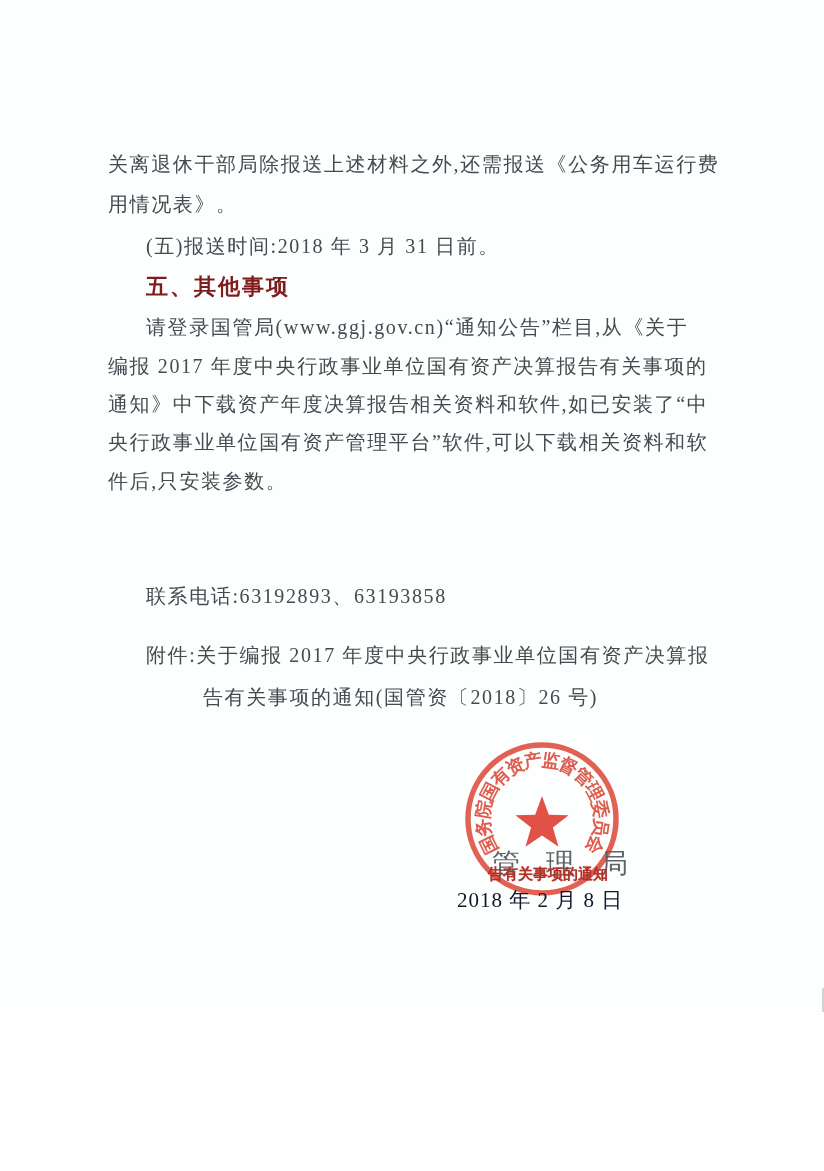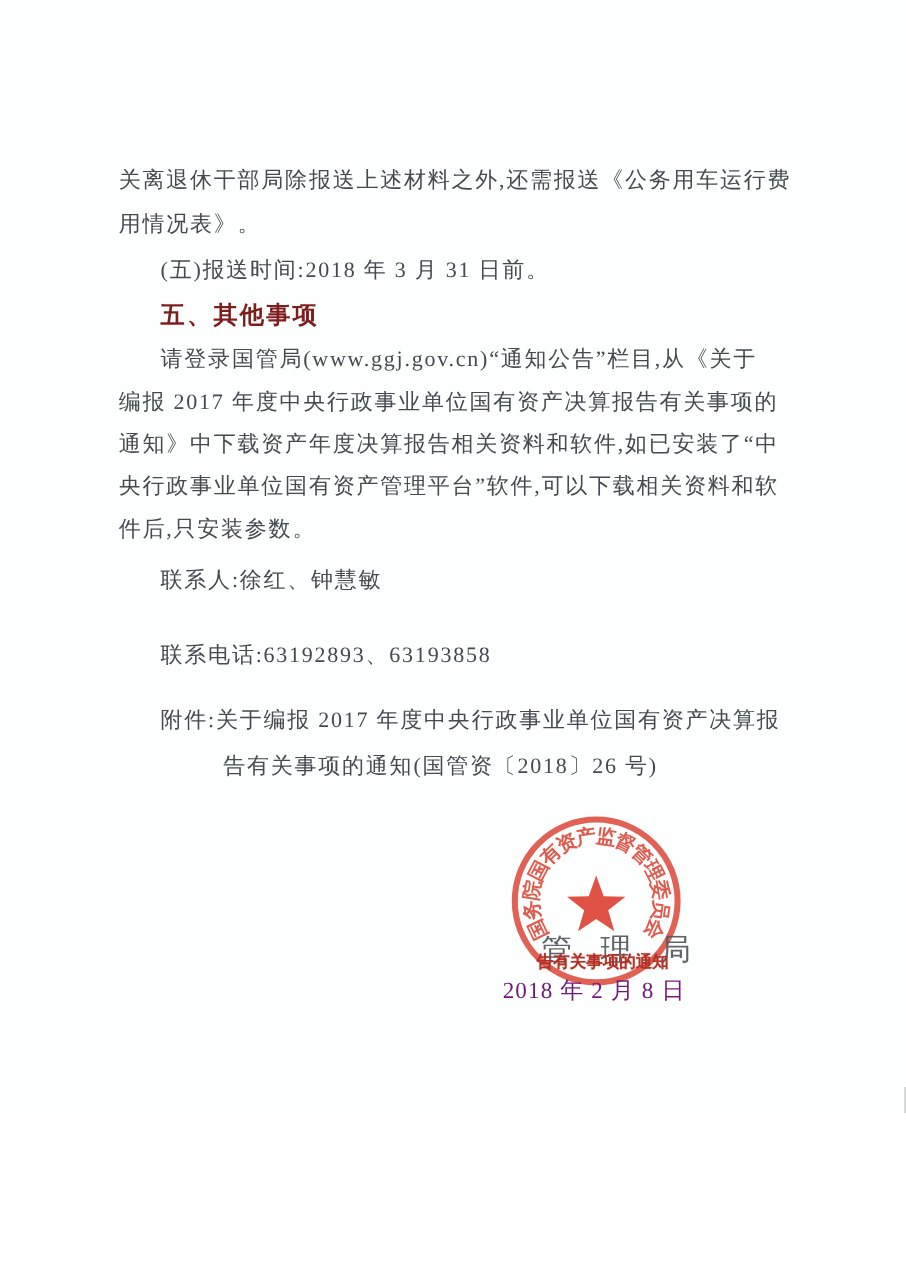--- a/index.html
+++ b/index.html
@@ -51,21 +51,21 @@
     position:absolute; left:488px; top:865px;
     font-size:15px; font-weight:700; letter-spacing:0px;
     color:#b23126;
     font-family:"Liberation Sans","DejaVu Sans",sans-serif;
     text-shadow:0 0 1px rgba(190,55,40,.55);
     white-space:pre;
   }
   .seal-date {
     position:absolute; left:457px; top:886px;
     font-size:21px; letter-spacing:1px;
-    color:#701a75;
+    color:#0f172a;
     white-space:pre;
   }
   
   .page-num {
     position:absolute; left:585px; top:1052px; width:130px;
     text-align:center;
     font-size:19px; letter-spacing:3px;
     color:#555b60;
     white-space:pre;
   }
@@ -90,21 +90,20 @@
   <div class="line indent1" style="top:234px">(五)报送时间:2018 年 3 月 31 日前。</div>
 
   <div class="line heading indent1" style="top:273px">五、其他事项</div>
 
   <div class="line indent1" style="top:315px">请登录国管局(www.ggj.gov.cn)“通知公告”栏目,从《关于</div>
   <div class="line" style="top:354px">编报 2017 年度中央行政事业单位国有资产决算报告有关事项的</div>
   <div class="line" style="top:392px">通知》中下载资产年度决算报告相关资料和软件,如已安装了“中</div>
   <div class="line" style="top:430px">央行政事业单位国有资产管理平台”软件,可以下载相关资料和软</div>
   <div class="line" style="top:469px">件后,只安装参数。</div>
 
-  <div class="line indent1" style="top:516px">联系人:徐红、钟慧敏</div>
   <div class="line indent1" style="top:584px">联系电话:63192893、63193858</div>
 
   <div class="line indent1" style="top:643px">附件:关于编报 2017 年度中央行政事业单位国有资产决算报</div>
   <div class="line hang" style="top:685px">告有关事项的通知(国管资〔2018〕26 号)</div>
 
   <div class="seal-wrap">
     <svg width="200" height="200" viewBox="0 0 200 200">
       <circle cx="97" cy="97" r="74" fill="none" stroke="#dd4b3d" stroke-width="5.5" opacity="0.88"></circle>
       <g id="seal-arc-group">
           <text x="44.0" y="122.9" transform="rotate(-116.0 44.0 122.9)" class="seal-arc-char" fill="#dc4a3c">国</text>

